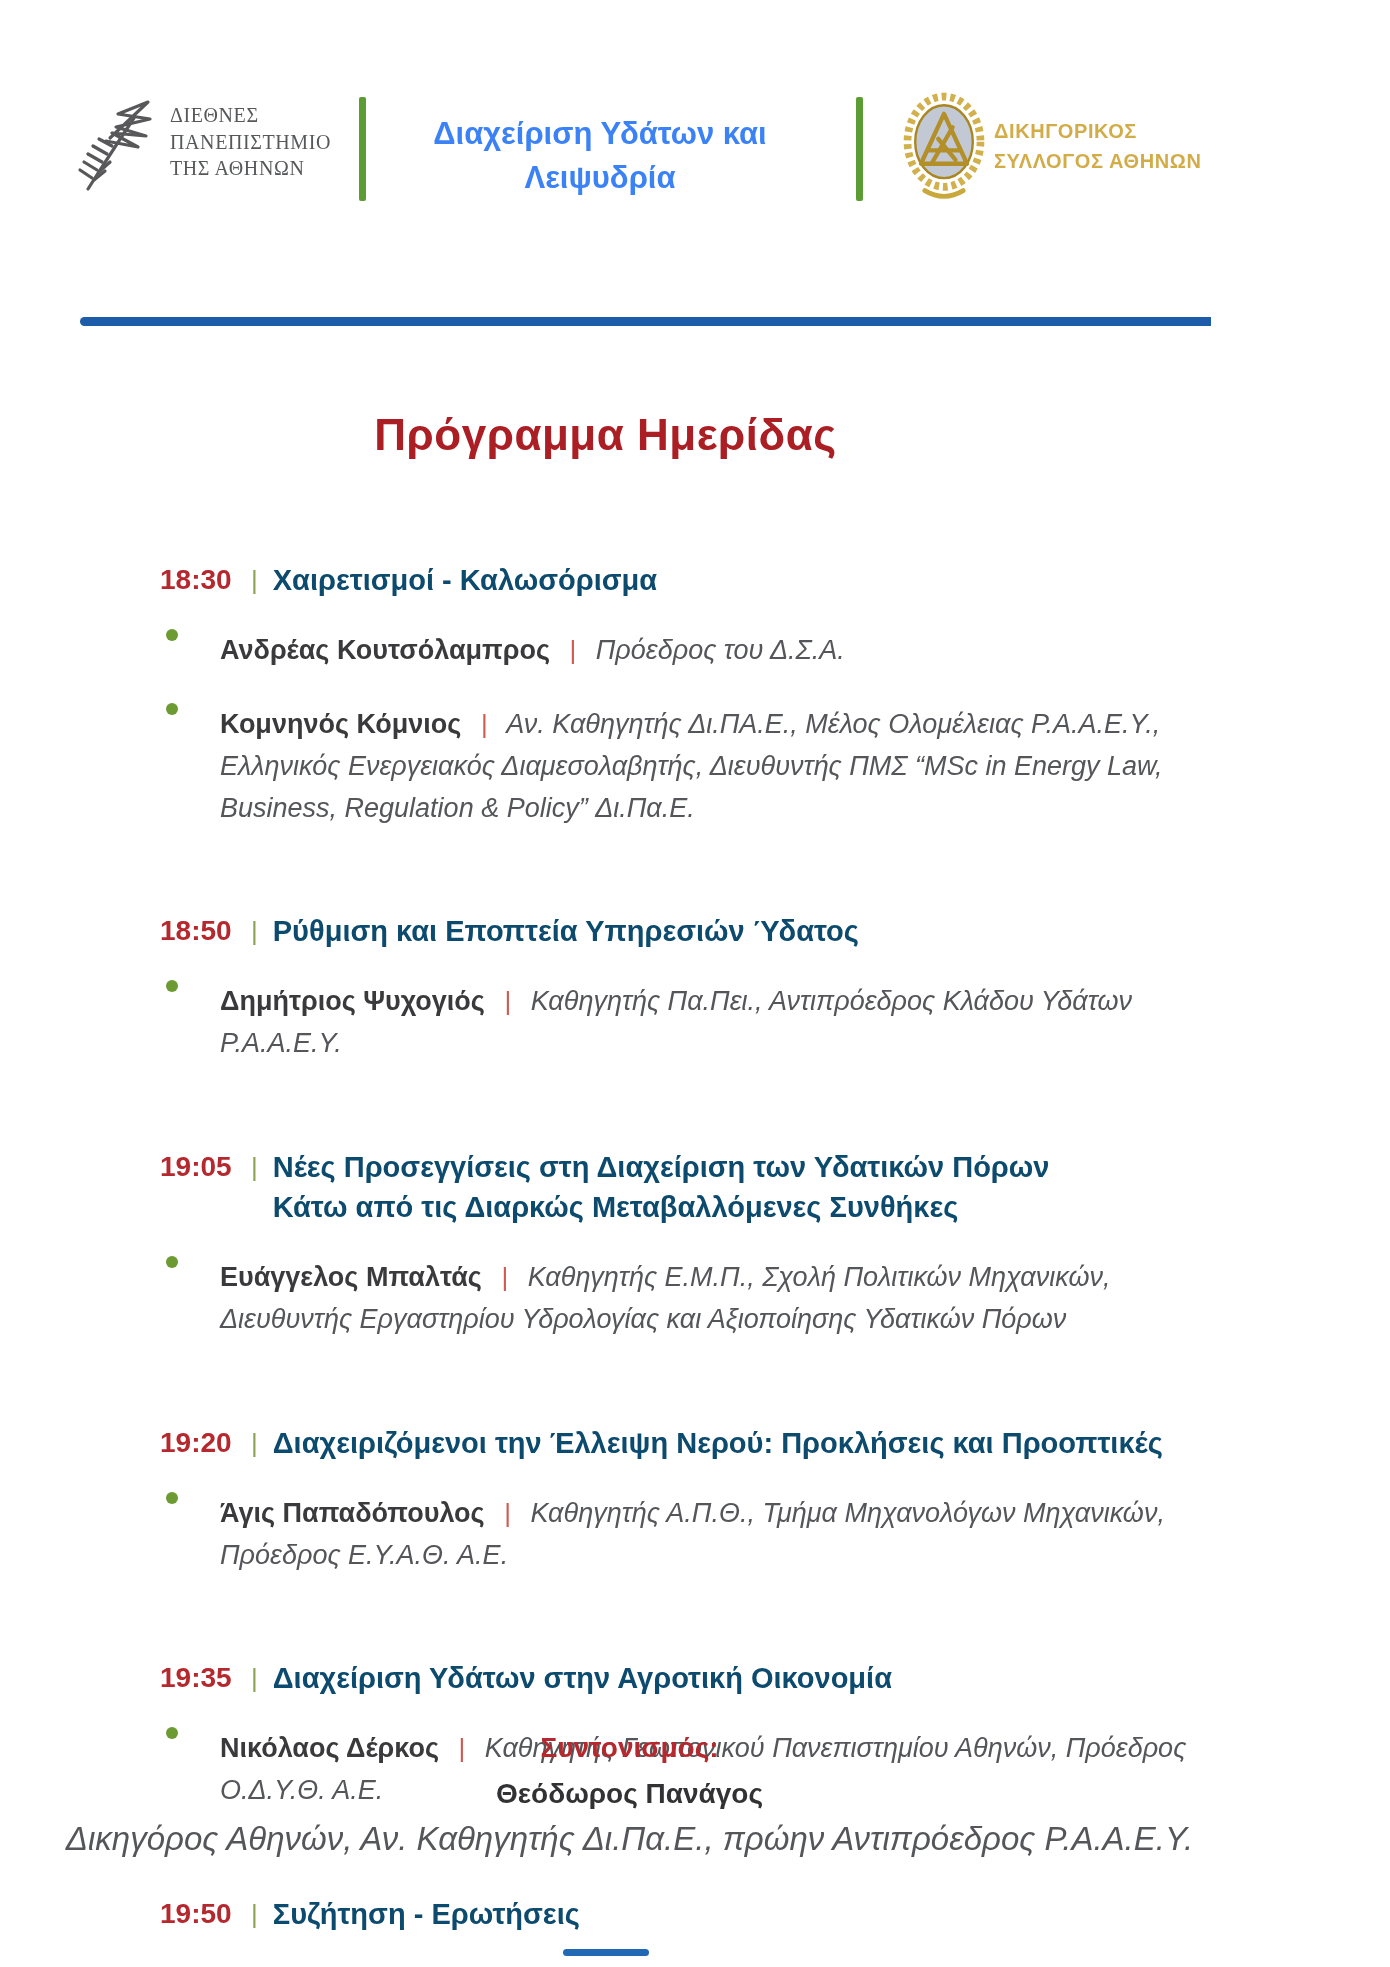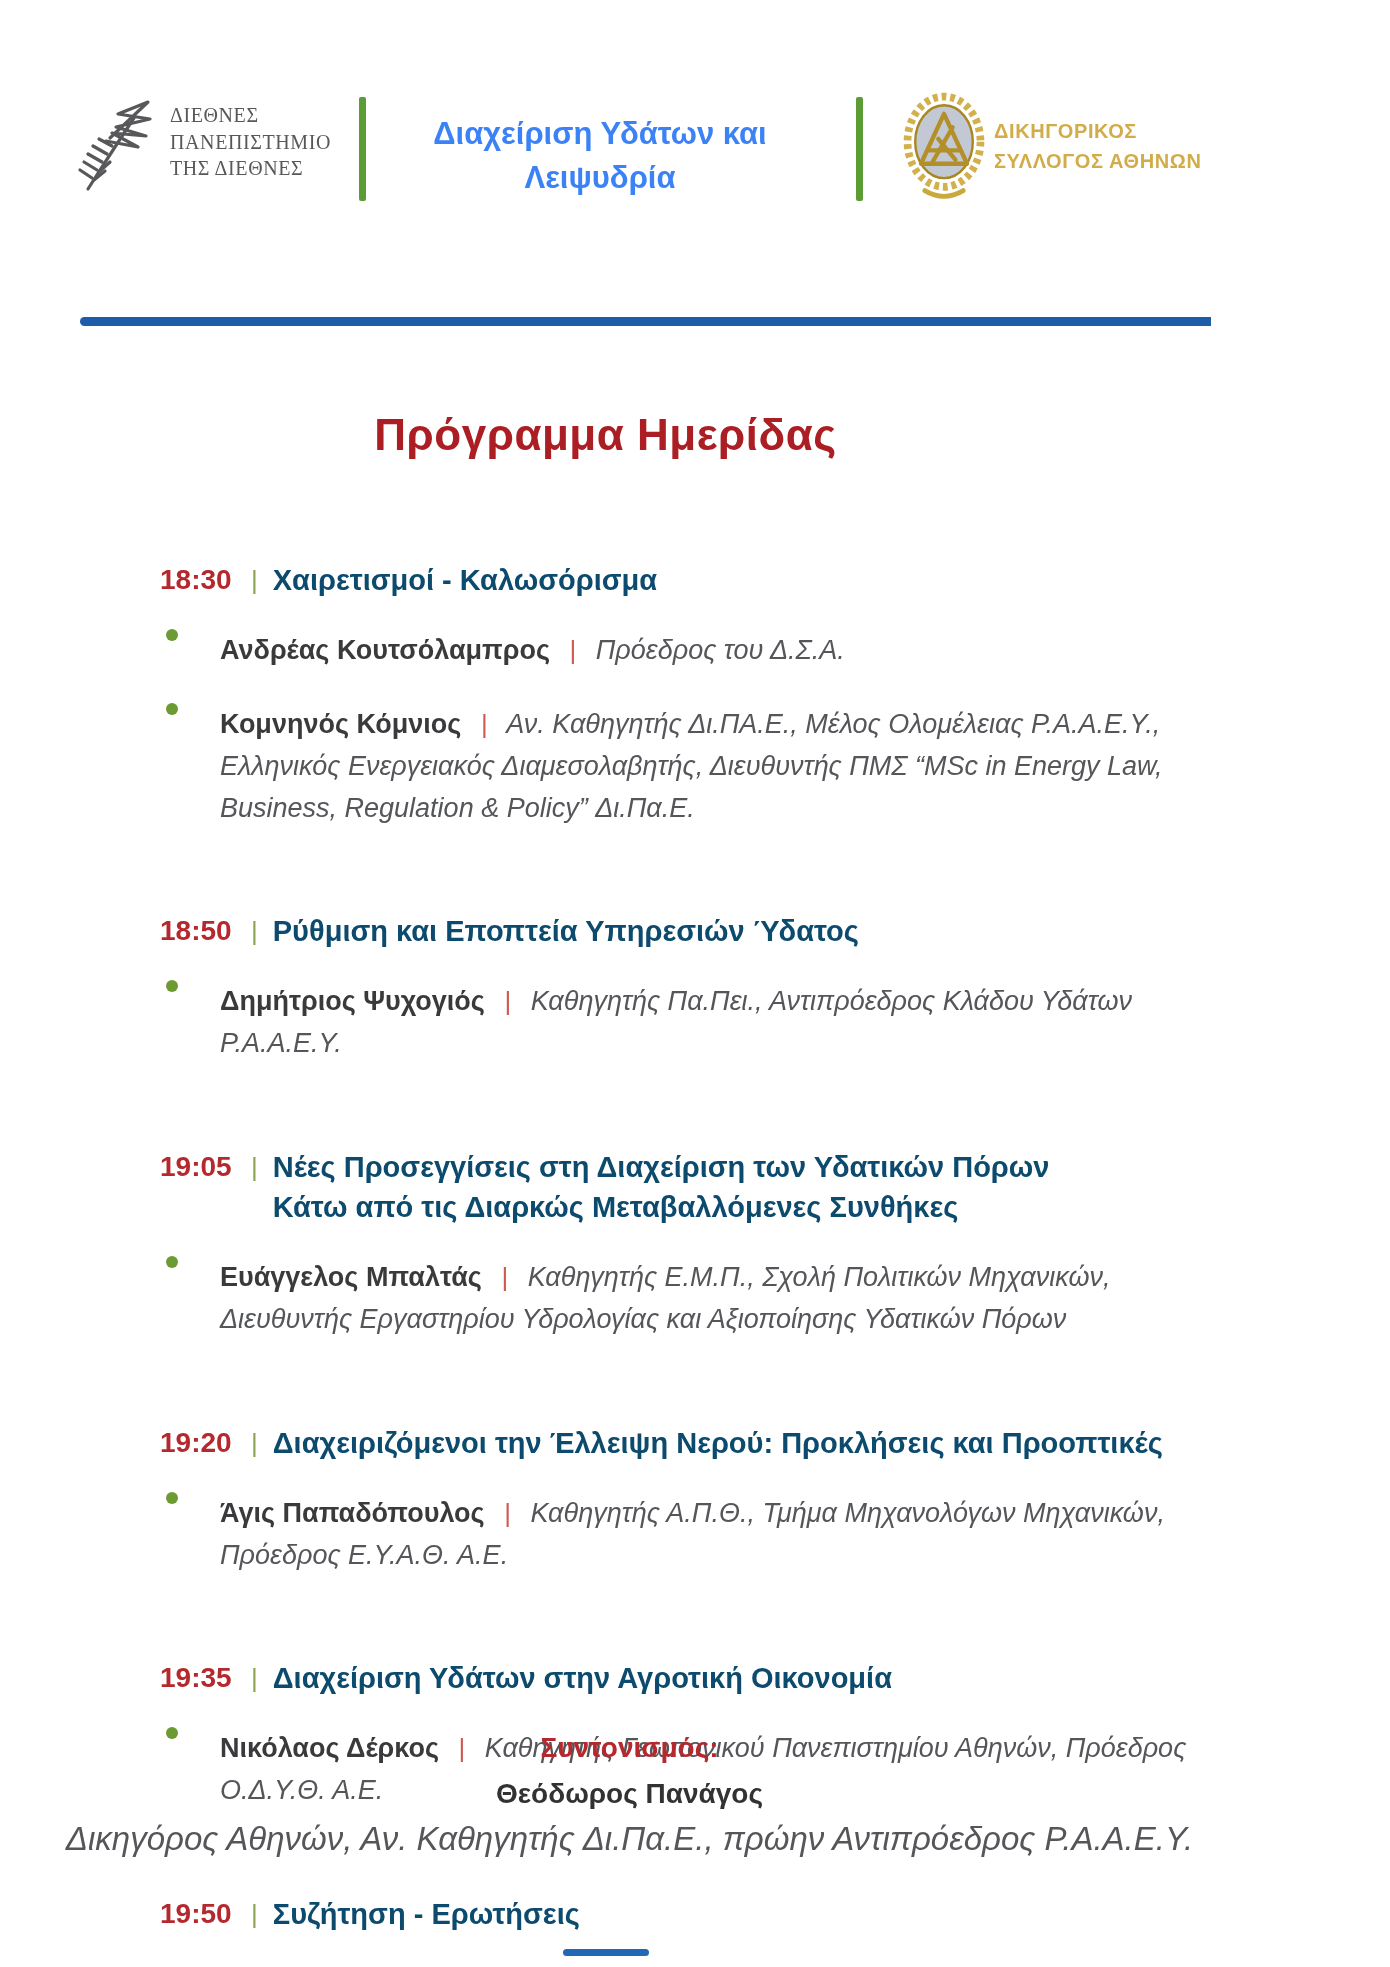--- a/index.html
+++ b/index.html
@@ -84,21 +84,21 @@
         <path d="M31 62 L17 54"></path>
           <path d="M36 54 L23 47"></path>
         <path d="M18 88 L29 79"></path>
           <path d="M24 79 L34 70"></path>
         <path d="M34 46 L72 10 L42 22 L74 27 L40 35 L70 44 L36 41 L62 55 L30 49"></path>
       </g>
     </svg>
     <div class="ihu-text">
       <span>ΔΙΕΘΝΕΣ</span>
       <span>ΠΑΝΕΠΙΣΤΗΜΙΟ</span>
-      <span>ΤΗΣ ΔΙΕΘΝΕΣ</span>
+      <span>ΤΗΣ ΑΘΗΝΩΝ</span>
     </div>
   </div>
 
   <div class="hdr-divider d1"></div>
 
   <div class="event-title">Διαχείριση Υδάτων και Λειψυδρία</div>
 
   <div class="hdr-divider d2"></div>
 
   <div class="dsa">

